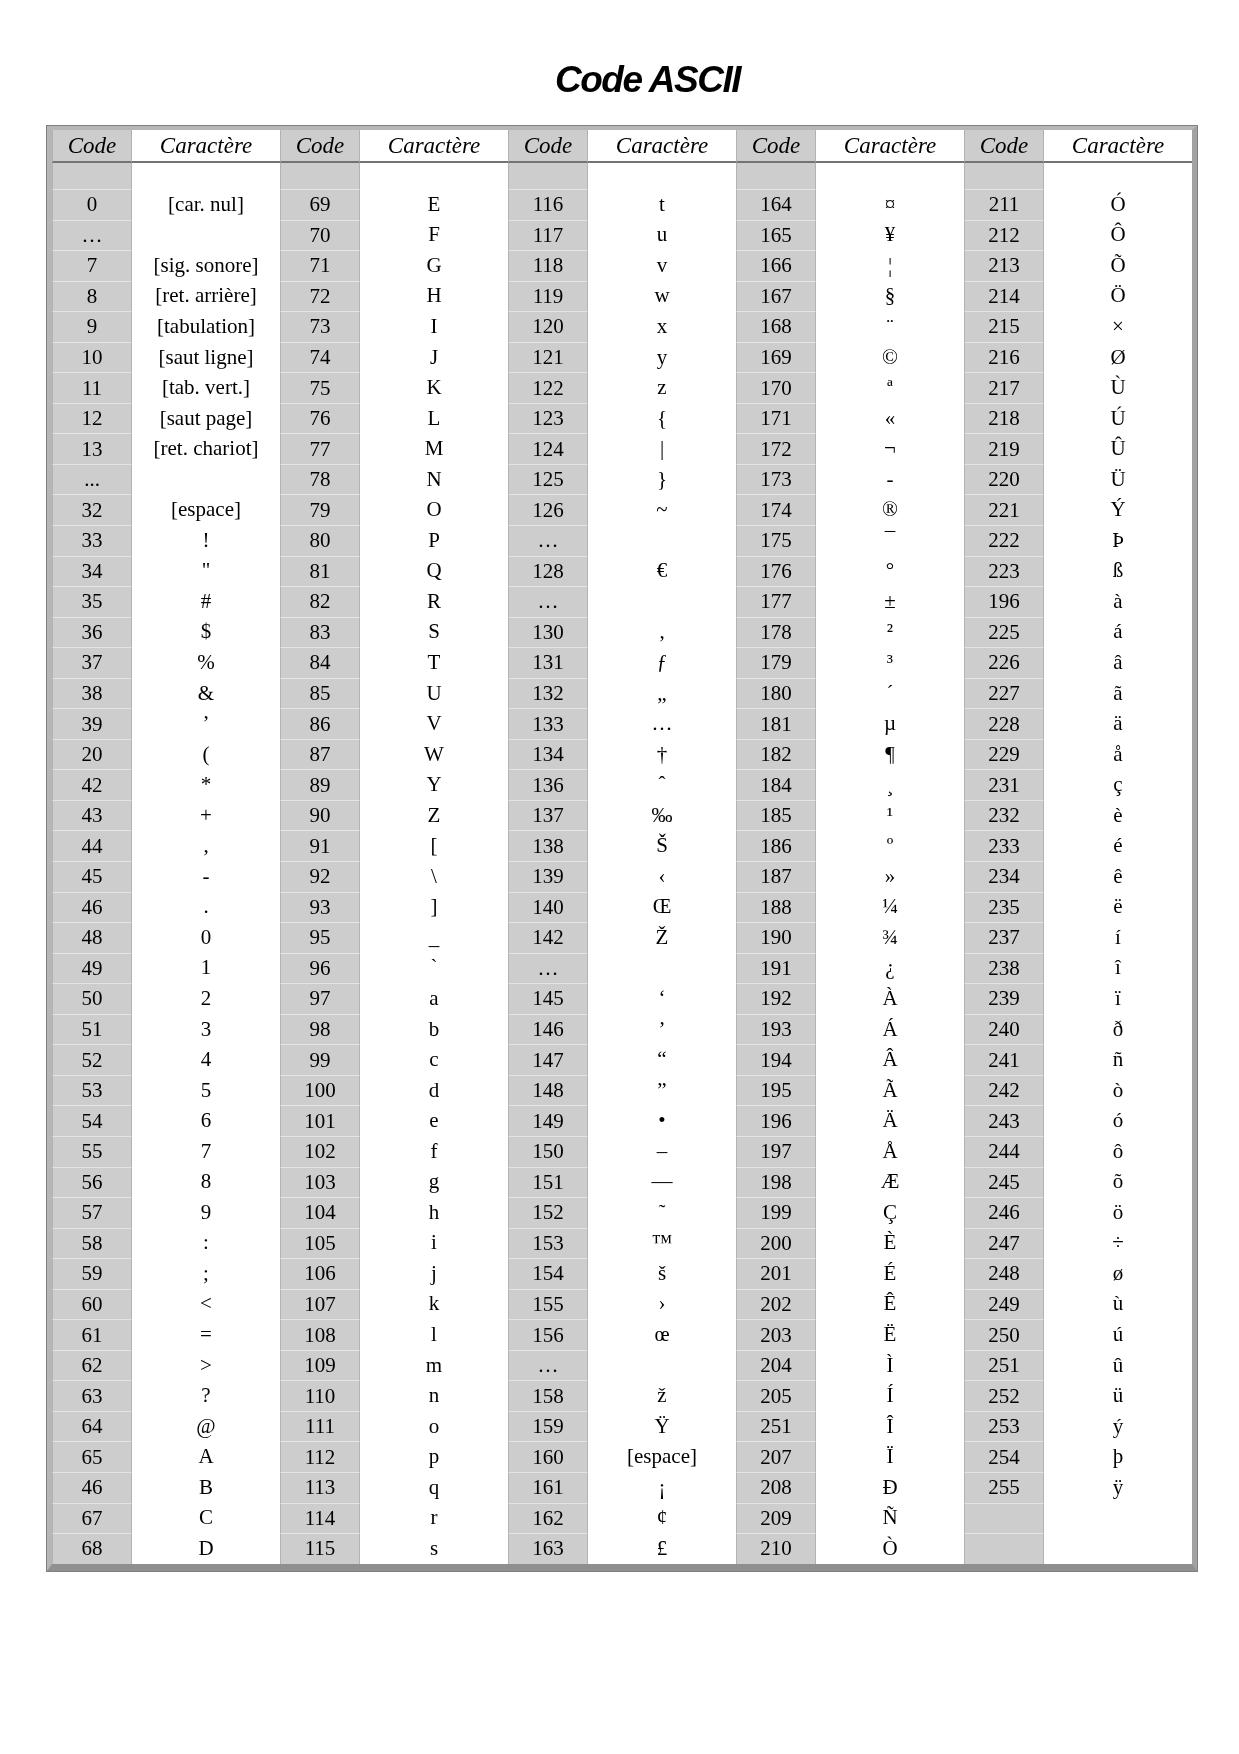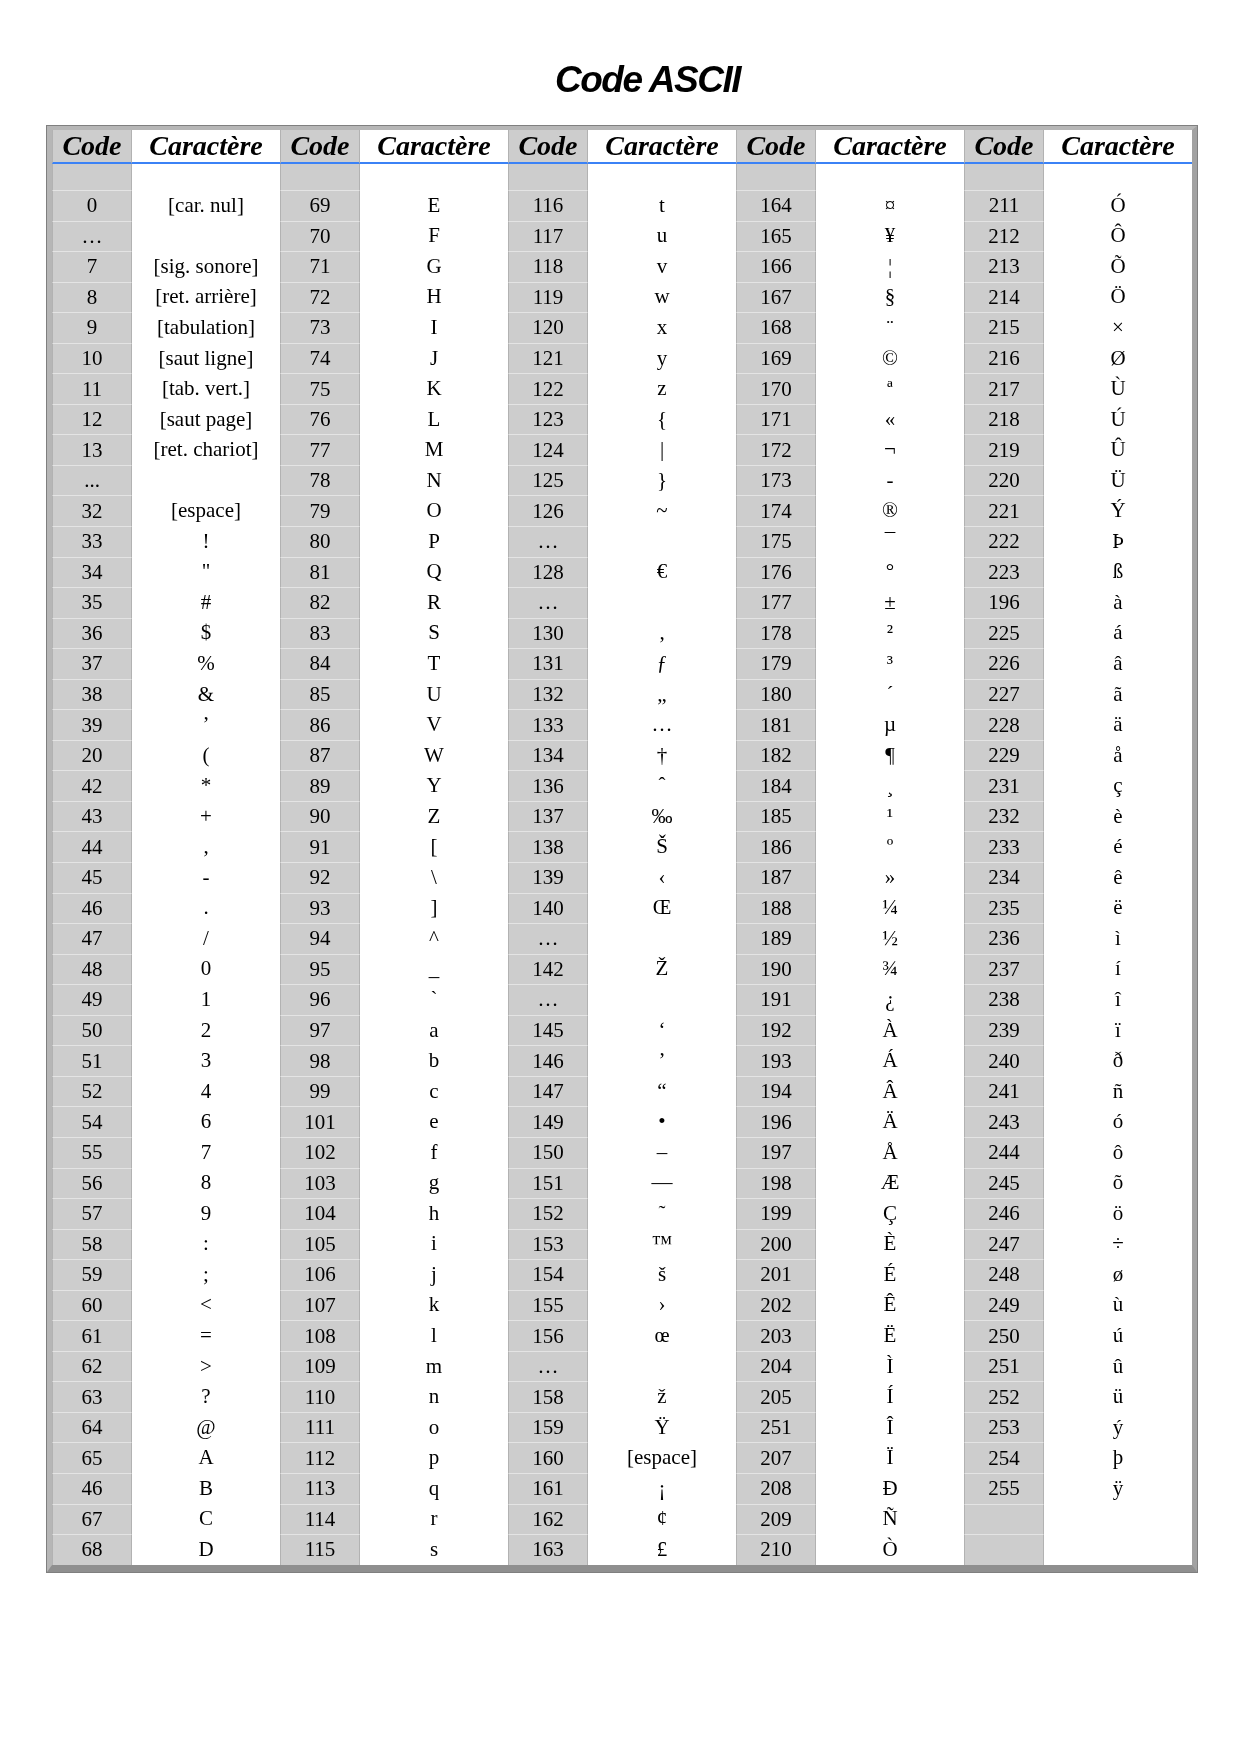--- a/index.html
+++ b/index.html
@@ -41,24 +41,24 @@
   th, td {
     padding: 0;
     margin: 0;
     text-align: center;
     vertical-align: middle;
     white-space: nowrap;
     overflow: hidden;
   }
   th {
     font-style: italic;
-    font-weight: bold;
-    font-size: 28px;
+    font-weight: normal;
+    font-size: 23px;
     height: 31px;
-    border-bottom: 2px solid #3b82f6;
+    border-bottom: 2px solid #737373;
   }
   .code {
     background: var(--code-bg, #cdcdcd);
     border-left: 1px solid #b2b2b2;
     border-right: 1px solid #b2b2b2;
   }
   .char { background: #ffffff; }
   tbody td {
     font-size: 21px;
     height: 29.55px;
@@ -396,32 +396,20 @@
           <td class="code">93</td>
           <td class="char">]</td>
           <td class="code">140</td>
           <td class="char">Œ</td>
           <td class="code">188</td>
           <td class="char">¼</td>
           <td class="code">235</td>
           <td class="char">ë</td>
         </tr>
         <tr>
-          <td class="code">47</td>
-          <td class="char">/</td>
-          <td class="code">94</td>
-          <td class="char">^</td>
-          <td class="code">…</td>
-          <td class="char"></td>
-          <td class="code">189</td>
-          <td class="char">½</td>
-          <td class="code">236</td>
-          <td class="char">ì</td>
-        </tr>
-        <tr>
           <td class="code">48</td>
           <td class="char">0</td>
           <td class="code">95</td>
           <td class="char">_</td>
           <td class="code">142</td>
           <td class="char">Ž</td>
           <td class="code">190</td>
           <td class="char">¾</td>
           <td class="code">237</td>
           <td class="char">í</td>
@@ -468,20 +456,32 @@
           <td class="code">99</td>
           <td class="char">c</td>
           <td class="code">147</td>
           <td class="char">“</td>
           <td class="code">194</td>
           <td class="char">Â</td>
           <td class="code">241</td>
           <td class="char">ñ</td>
         </tr>
         <tr>
+          <td class="code">53</td>
+          <td class="char">5</td>
+          <td class="code">100</td>
+          <td class="char">d</td>
+          <td class="code">148</td>
+          <td class="char">”</td>
+          <td class="code">195</td>
+          <td class="char">Ã</td>
+          <td class="code">242</td>
+          <td class="char">ò</td>
+        </tr>
+        <tr>
           <td class="code">54</td>
           <td class="char">6</td>
           <td class="code">101</td>
           <td class="char">e</td>
           <td class="code">149</td>
           <td class="char">•</td>
           <td class="code">196</td>
           <td class="char">Ä</td>
           <td class="code">243</td>
           <td class="char">ó</td>

